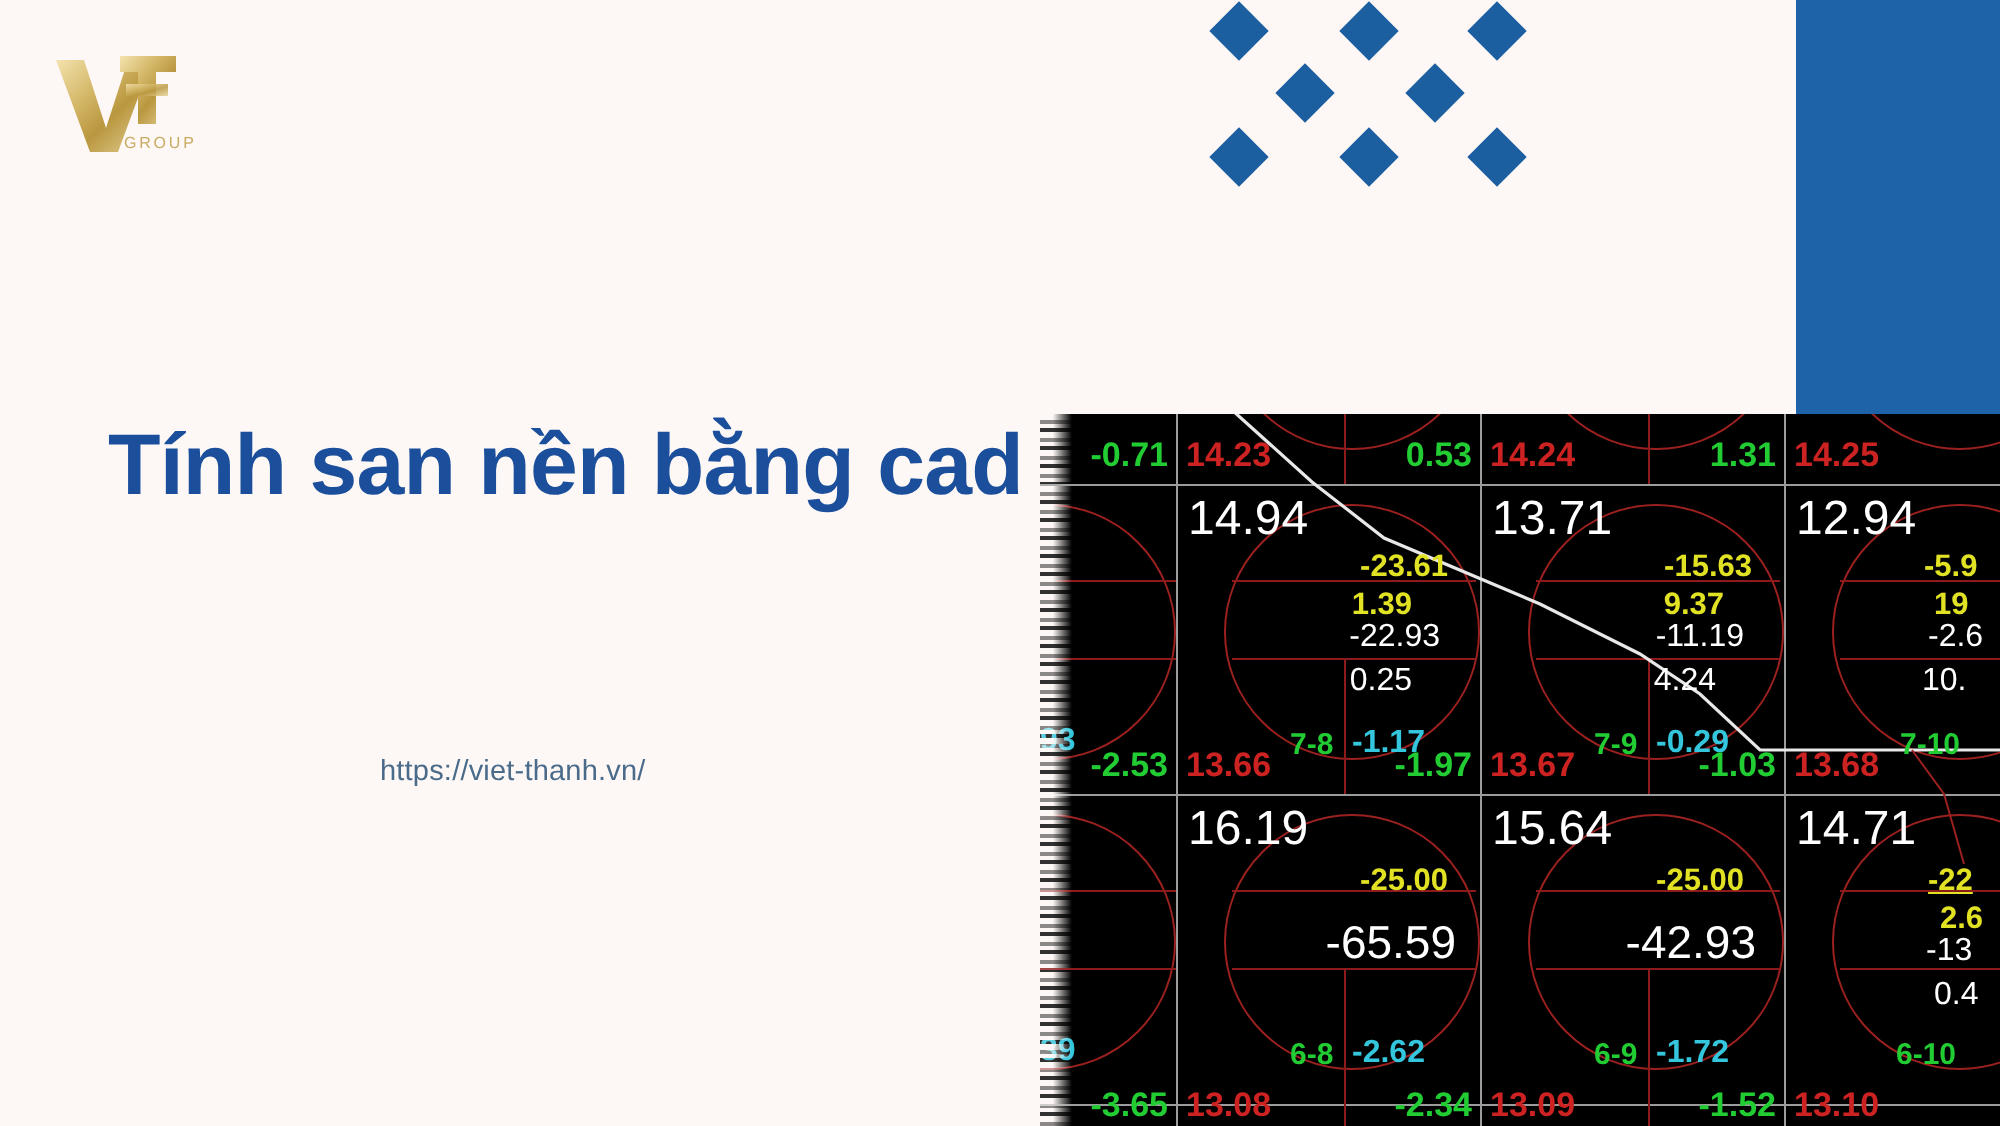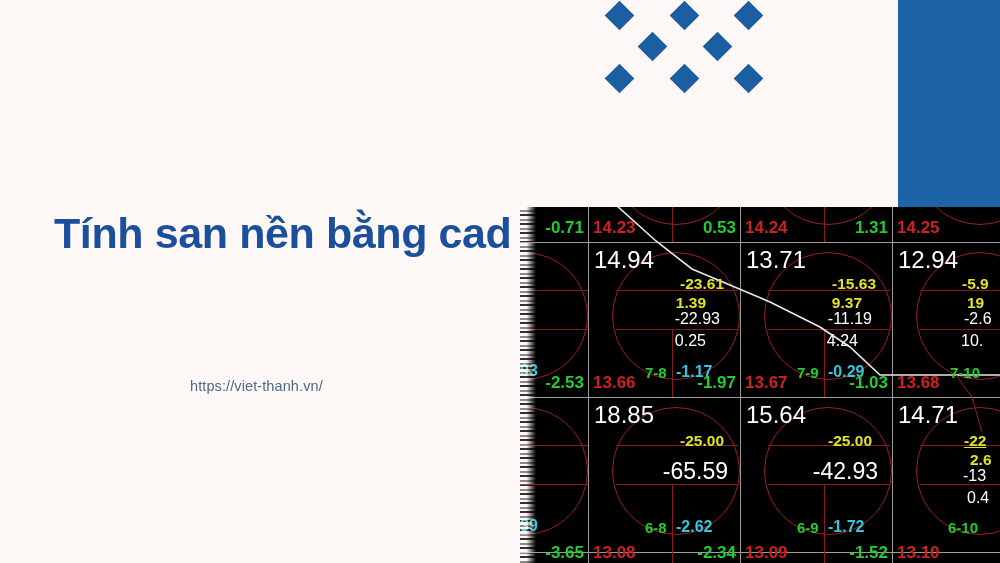--- a/index.html
+++ b/index.html
@@ -90,20 +90,38 @@
   .t-cyan{color:#34c6dd;font-size:16px;font-weight:bold;}
   .ra{text-align:right;}
 </style>
 </head>
 <body>
 
 <div id="stage">
 
   <div class="corner-block"></div>
 
+  <div class="logo">
+    <svg width="86" height="60" viewBox="0 0 86 60">
+      <defs>
+        <linearGradient id="gold" x1="0" y1="0" x2="1" y2="1">
+          <stop offset="0%" stop-color="#f3e3ae"></stop>
+          <stop offset="35%" stop-color="#d4b768"></stop>
+          <stop offset="60%" stop-color="#b9973f"></stop>
+          <stop offset="100%" stop-color="#e8d49a"></stop>
+        </linearGradient>
+      </defs>
+
+      <path d="M6 8 L20 8 L31 42 L42 8 L54 8 L37 54 L23 54 Z" fill="url(#gold)"></path>
+
+      <path d="M38 6 L66 6 L66 14 L56 14 L56 40 L47 40 L47 14 L38 14 Z" fill="url(#gold)"></path>
+      <path d="M41 20 L62 20 L62 26 L41 26 Z" fill="url(#gold)" opacity="0.85"></path>
+      <text x="40" y="52" font-family="Liberation Sans, sans-serif" font-size="8" fill="#c9ab63" letter-spacing="1.4">GROUP</text>
+    </svg>
+  </div>
 
   <div class="diamonds">
     <div class="dia" style="left:9px;top:5px;"></div>
     <div class="dia" style="left:74px;top:5px;"></div>
     <div class="dia" style="left:138px;top:5px;"></div>
     <div class="dia" style="left:42px;top:36px;"></div>
     <div class="dia" style="left:107px;top:36px;"></div>
     <div class="dia" style="left:9px;top:68px;"></div>
     <div class="dia" style="left:74px;top:68px;"></div>
     <div class="dia" style="left:138px;top:68px;"></div>
@@ -206,21 +224,21 @@
 
       <div class="t t-cyan" style="left:0px;top:156px;">93</div>
 
       <div class="t t-green ra" style="left:0px;top:167px;width:64px;">-2.53</div>
       <div class="t t-red" style="left:73px;top:167px;">13.66</div>
       <div class="t t-green ra" style="left:140px;top:167px;width:76px;">-1.97</div>
       <div class="t t-red" style="left:225px;top:167px;">13.67</div>
       <div class="t t-green ra" style="left:292px;top:167px;width:76px;">-1.03</div>
       <div class="t t-red" style="left:377px;top:167px;">13.68</div>
 
-      <div class="t t-white" style="left:74px;top:196px;">18.85</div>
+      <div class="t t-white" style="left:74px;top:196px;">16.19</div>
       <div class="t t-yellow ra" style="left:100px;top:226px;width:104px;">-25.00</div>
       <div class="t t-wbig ra" style="left:90px;top:253px;width:118px;">-65.59</div>
       <div class="t t-glab" style="left:125px;top:313px;">6-8</div>
       <div class="t t-cyan" style="left:156px;top:312px;">-2.62</div>
 
       <div class="t t-white" style="left:226px;top:196px;">15.64</div>
       <div class="t t-yellow ra" style="left:248px;top:226px;width:104px;">-25.00</div>
       <div class="t t-wbig ra" style="left:240px;top:253px;width:118px;text-align:right;">-42.93</div>
       <div class="t t-glab" style="left:277px;top:313px;">6-9</div>
       <div class="t t-cyan" style="left:308px;top:312px;">-1.72</div>

